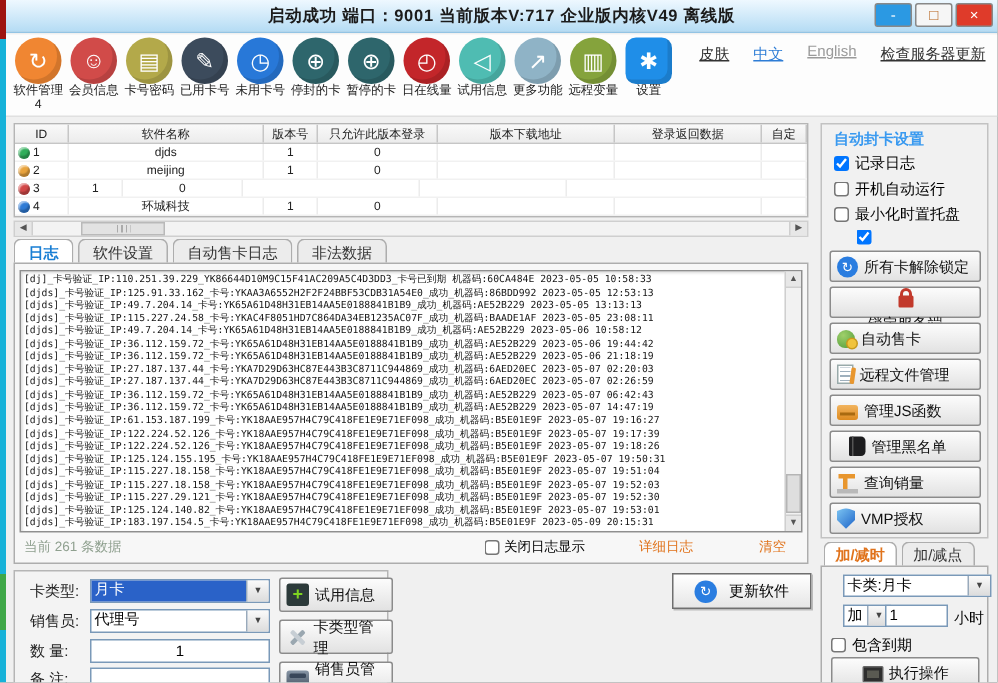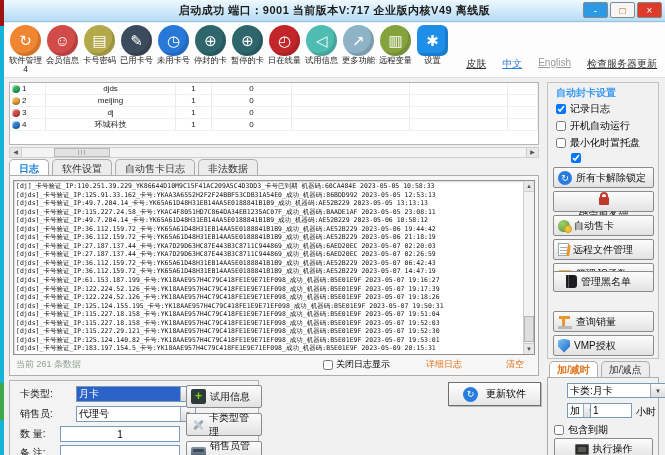--- a/index.html
+++ b/index.html
@@ -26,21 +26,21 @@
   
   .toolbar { position:absolute; left:4px; right:0; top:23px; height:55px; background:#fdfdfd;
     border-bottom:1px solid #e0e0e0; display:flex; padding:1px 0 0 3px; }
   .tool-item { width:37px; text-align:center; cursor:pointer; }
   .tool-circle { width:31px; height:31px; border-radius:50%; margin:1px auto 0;
     display:flex; align-items:center; justify-content:center; color:#fff; font-size:15px;
     box-shadow:inset -3px -3px 0 rgba(0,0,0,.12); }
   .tool-circle.square { border-radius:7px; }
   .tool-label { font-size:9px; line-height:9px; color:#222; transform:scale(.92); }
   .toplinks { position:absolute; right:8px; top:29px; display:flex; gap:16px; font-size:10px; }
-  .toplink { text-decoration:underline; color:#333; cursor:pointer;margin-top:28px; }
+  .toplink { text-decoration:underline; color:#333; cursor:pointer; }
   .toplink.cn { color:#2e7dd6; }
   .toplink.en { color:#9a9a9a; }
 
   
   .grid { position:absolute; left:9px; top:82px; width:530px; height:63px; background:#fff;
     border:1px solid #b5b5b5; font-size:8px; color:#222; overflow:hidden; }
   .hrow { display:flex; height:13px; background:linear-gradient(#f9f9f9,#ececec); border-bottom:1px solid #c6c6c6; }
   .hcell { display:flex; align-items:center; justify-content:center; border-right:1px solid #c6c6c6; overflow:hidden; white-space:nowrap; }
   .drow { display:flex; height:12px; border-bottom:1px solid #f1f1f1; }
   .dcell { display:flex; align-items:center; justify-content:center; border-right:1px solid #ececec; overflow:hidden; white-space:nowrap; }
@@ -86,21 +86,21 @@
   .chkrow { display:flex; align-items:center; gap:3px; }
   .chkrow input { width:10px; height:10px; margin:0; }
   .link-orange { color:#e0731c; cursor:pointer; }
   .statusrow .link-orange { margin-left:36px; margin-right:8px; }
 
   
   .cardbox { position:absolute; left:9px; top:380px; width:250px; height:80px;
     border:1px solid #b5b5b5; background:#f3f3f3; }
   .frow { position:absolute; left:10px; display:flex; align-items:center; font-size:10px; }
   .flabel { width:40px; color:#222; }
-  .combo { width:120px; height:16px; background:#fff; border:1px solid #7a99b8; display:flex;margin-left:16px; }
+  .combo { width:120px; height:16px; background:#fff; border:1px solid #7a99b8; display:flex; }
   .combo .val { flex:1; font-size:10px; line-height:14px; padding:0 2px; overflow:hidden; white-space:nowrap; }
   .combo .val.hl { background:#2a62c8; color:#fff; }
   .combo .arrow { width:15px; border-left:1px solid #9ab; background:linear-gradient(#fafafa,#dcdcdc);
     font-size:6px; display:flex; align-items:center; justify-content:center; color:#444; cursor:pointer; }
   .tinput { width:120px; height:16px; border:1px solid #7a99b8; background:#fff; font-size:10px; padding:0 2px; }
   .tinput.center { text-align:center; }
   .btn3d { border:1px solid #8b8b8b; border-radius:2px; background:linear-gradient(#fcfcfc,#e2e2e2);
     display:flex; align-items:center; justify-content:flex-start; gap:4px; font-size:10px; color:#111;
     padding:0 4px; cursor:pointer; }
   .cardbox .btn3d { position:absolute; left:176px; width:76px; height:23px; }
@@ -154,21 +154,21 @@
   .side-chk { position:absolute; left:8px; display:flex; align-items:center; gap:4px; font-size:10px; }
   .side-chk input { width:10px; height:10px; margin:0; }
   .side-btn { position:absolute; left:5px; width:101px; height:21px; }
 
   
   .adjtabs { position:absolute; left:549px; top:361px; display:flex; font-size:10px; }
   .adjtabs .tab { padding:1px 7px 1px; }
   .adjtabs .tab.active { color:#e0731c; }
   .adjpanel { position:absolute; left:547px; top:377px; width:112px; height:80px;
     border:1px solid #adadad; background:#f1f1f1; }
-  .adjpanel .combo { position:absolute; left:3px; top:5px; width:99px; height:15px; }
+  .adjpanel .combo { position:absolute; left:14px; top:5px; width:99px; height:15px; }
   .adjpanel .combo.small { top:25px; width:32px; }
   .adj-amount { position:absolute; left:42px; top:25px; width:42px; height:15px;
     border:1px solid #7a99b8; background:#fff; font-size:10px; padding:0 2px; }
   .adj-unit { position:absolute; left:88px; top:27px; font-size:10px; }
   .adj-chk { position:absolute; left:6px; top:45px; display:flex; align-items:center; gap:4px; font-size:10px; }
   .adj-chk input { width:10px; height:10px; margin:0; }
   .adj-exec { position:absolute; left:6px; top:60px; width:99px; height:22px; justify-content:center; }
 </style>
 </head>
 <body>
@@ -262,20 +262,29 @@
   </div>
 
   <div class="toplinks">
     <span class="toplink">皮肤</span>
     <span class="toplink cn">中文</span>
     <span class="toplink en">English</span>
     <span class="toplink">检查服务器更新</span>
   </div>
 
   <div class="grid">
+    <div class="hrow">
+      <div class="hcell c0">ID</div>
+      <div class="hcell c1">软件名称</div>
+      <div class="hcell c2">版本号</div>
+      <div class="hcell c3">只允许此版本登录</div>
+      <div class="hcell c4">版本下载地址</div>
+      <div class="hcell c5">登录返回数据</div>
+      <div class="hcell c6">自定</div>
+    </div>
     <div class="drow">
       <div class="dcell c0">
           <span class="dot" style="background-color: rgb(47, 174, 90);"></span>
           <span>1</span>
         </div>
       <div class="dcell c1">djds</div>
       <div class="dcell c2">1</div>
       <div class="dcell c3">0</div>
       <div class="dcell c4"></div>
       <div class="dcell c5"></div>
@@ -291,21 +300,20 @@
       <div class="dcell c3">0</div>
       <div class="dcell c4"></div>
       <div class="dcell c5"></div>
       <div class="dcell c6"></div>
     </div>
     <div class="drow">
       <div class="dcell c0">
           <span class="dot" style="background-color: rgb(211, 72, 72);"></span>
           <span>3</span>
         </div>
-      <div class="dcell c1">dj</div>
       <div class="dcell c2">1</div>
       <div class="dcell c3">0</div>
       <div class="dcell c4"></div>
       <div class="dcell c5"></div>
       <div class="dcell c6"></div>
     </div>
     <div class="drow">
       <div class="dcell c0">
           <span class="dot" style="background-color: rgb(46, 123, 214);"></span>
           <span>4</span>
@@ -444,21 +452,21 @@
       <span>自动售卡</span>
     </div>
     <div class="btn3d side-btn" style="top:156px;">
       <span class="mi mi-doc"></span>
       <span>远程文件管理</span>
     </div>
     <div class="btn3d side-btn" style="top:180px;">
       <span class="mi mi-odrive"></span>
       <span>管理JS函数</span>
     </div>
-    <div class="btn3d side-btn" style="top:188px;padding-left:12px;">
+    <div class="btn3d side-btn" style="top:204px;padding-left:12px;">
       <span class="mi mi-book"></span>
       <span>管理黑名单</span>
     </div>
     <div class="btn3d side-btn" style="top:228px;">
       <span class="mi mi-crane"></span>
       <span>查询销量</span>
     </div>
     <div class="btn3d side-btn" style="top:252px;">
       <span class="mi mi-shield"></span>
       <span>VMP授权</span>

